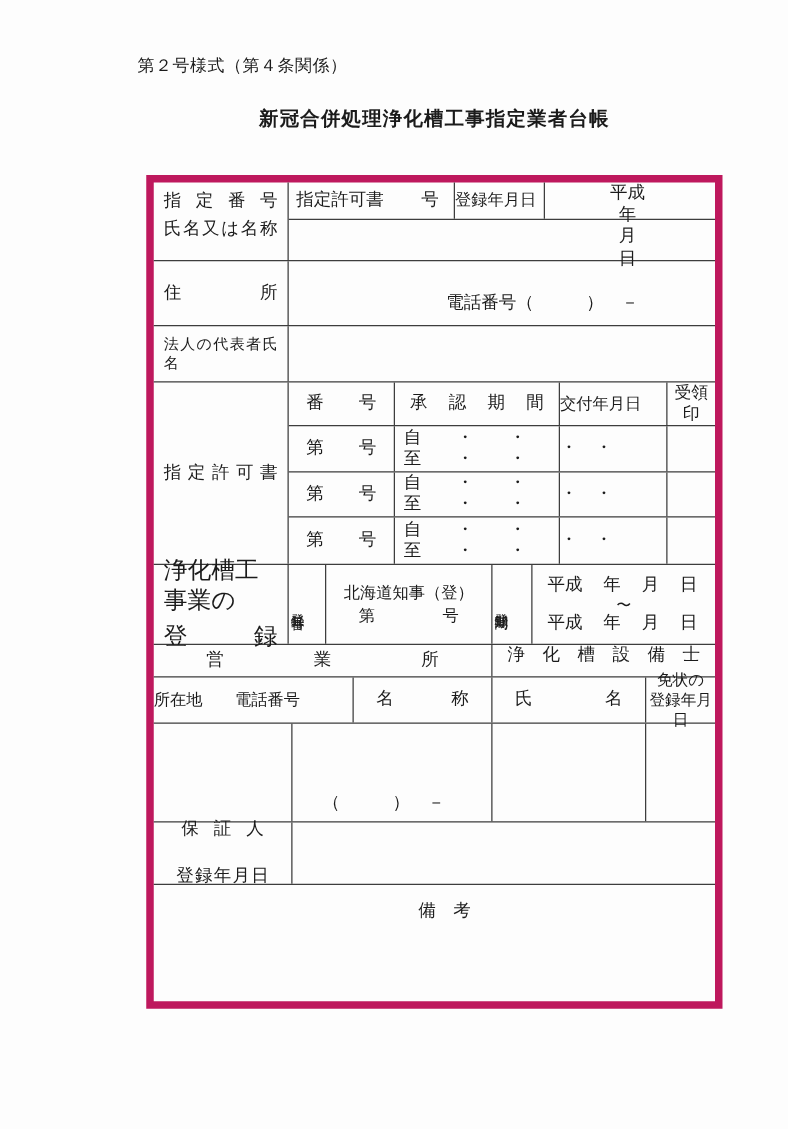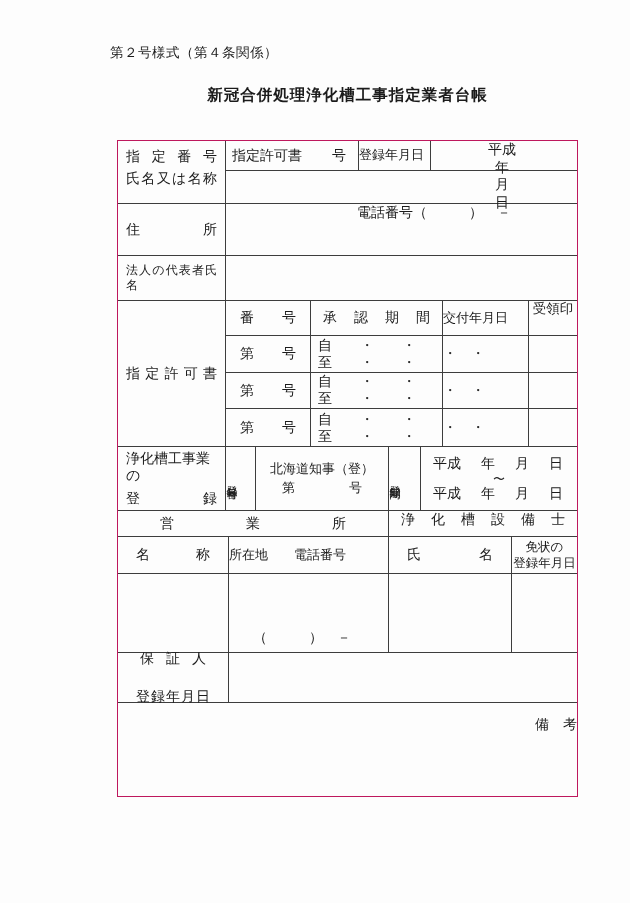--- a/index.html
+++ b/index.html
@@ -2,21 +2,21 @@
 <html><head>
 <meta charset="utf-8">
 <style>
   * { margin:0; padding:0; box-sizing:border-box; }
   html,body { background:#ffffff; }
   .page { position:relative; width:630px; height:903px; background:#fdfdfd; overflow:hidden;
           font-family:"Liberation Serif","DejaVu Serif",serif; color:#1b1b1b; }
   .form-note { position:absolute; left:110px; top:44px; font-size:13.5px; letter-spacing:.5px; }
   .doc-title { position:absolute; left:117px; top:85px; width:461px; text-align:center;
                font-size:15.5px; font-weight:700; letter-spacing:1px; }
-  .tbl { position:absolute; left:117px; top:140px; width:461px; border:1px solid #be185d;
+  .tbl { position:absolute; left:117px; top:140px; width:461px; border:6px solid #be185d;
          font-size:14px; line-height:1.25; }
   .band { display:flex; border-bottom:1px solid #3d3d3d; }
   .tbl > .band:last-child { border-bottom:none; }
   .c { border-right:1px solid #3d3d3d; display:flex; align-items:center; min-width:0; }
   .c.last { border-right:none;flex-direction:column; }
   .col { display:flex; flex-direction:column; flex:1; min-width:0; }
   .sub { display:flex; border-bottom:1px solid #3d3d3d; }
   .col > .sub:last-child { border-bottom:none; }
   .grow { flex:1; }
   .ctr { justify-content:flex-start; text-align:center; }
@@ -64,21 +64,21 @@
         <div class="sub grow">
           <div class="c last grow"></div>
         </div>
       </div>
     </div>
 
     <div class="band" style="height:52px">
       <div class="c lbl" style="width:108px">
         <span class="jst">住所</span>
       </div>
-      <div class="c last vc grow" style="justify-content:flex-start; padding-bottom:9px">
+      <div class="c last vc grow" style="justify-content:flex-end; padding-bottom:9px">
         <div style="text-align:center; padding-left:65px">電話番号（　　　）　－</div>
       </div>
     </div>
 
     <div class="band" style="height:45px">
       <div class="c lbl" style="width:108px">
         <span class="jst" style="font-size:12px">法人の代表者氏名</span>
       </div>
       <div class="c last grow"></div>
     </div>
@@ -144,21 +144,21 @@
           </div>
           <div class="c ctr" style="width:86px">
             <span>・　・</span>
           </div>
           <div class="c last grow"></div>
         </div>
       </div>
     </div>
 
     <div class="band" style="height:64px">
-      <div class="c lbl" style="width:108px; font-size:14px; gap:5px">
+      <div class="c lbl" style="width:108px; font-size:19px; gap:5px">
         <span>浄化槽工事業の</span>
         <span class="jst">登録</span>
       </div>
       <div class="c ctr" style="width:30px">
         <span class="vlabel">登録番号</span>
       </div>
       <div class="c vc" style="width:133px; font-size:13px; gap:3px">
         <div style="text-align:center">北海道知事（登）</div>
         <div style="display:flex; justify-content:space-between; padding:0 26px">
           <span>第</span>
@@ -188,25 +188,25 @@
     <div class="band" style="height:26px">
       <div class="c" style="width:271px; padding:0 42px">
         <span class="jst">営業所</span>
       </div>
       <div class="c last grow" style="padding:0 12px">
         <span class="jst">浄化槽設備士</span>
       </div>
     </div>
 
     <div class="band" style="height:37px">
+      <div class="c ctr" style="width:160px; font-size:13px">
+        <span>所在地　　電話番号</span>
+      </div>
       <div class="c" style="width:111px; padding:0 18px">
         <span class="jst">名称</span>
-      </div>
-      <div class="c ctr" style="width:160px; font-size:13px">
-        <span>所在地　　電話番号</span>
       </div>
       <div class="c" style="width:123px; padding:0 18px">
         <span class="jst">氏名</span>
       </div>
       <div class="c last vc grow ctr" style="font-size:12.5px; line-height:1.3">
         <span>免状の</span>
         <span>登録年月日</span>
       </div>
     </div>
 
@@ -221,19 +221,19 @@
 
     <div class="band" style="height:50px">
       <div class="c lbl" style="width:111px; padding:0 18px; gap:21px">
         <span class="jst" style="padding:0 4px">保証人</span>
         <span class="jst">登録年月日</span>
       </div>
       <div class="c last grow"></div>
     </div>
 
     <div class="band" style="height:93px">
-      <div class="c last grow" style="align-items:flex-end; padding:13px 0 0 16px">
+      <div class="c last grow" style="align-items:center; padding:13px 0 0 16px">
         <span>備　考</span>
       </div>
     </div>
 
   </div>
 </div>
 
 </body></html>

